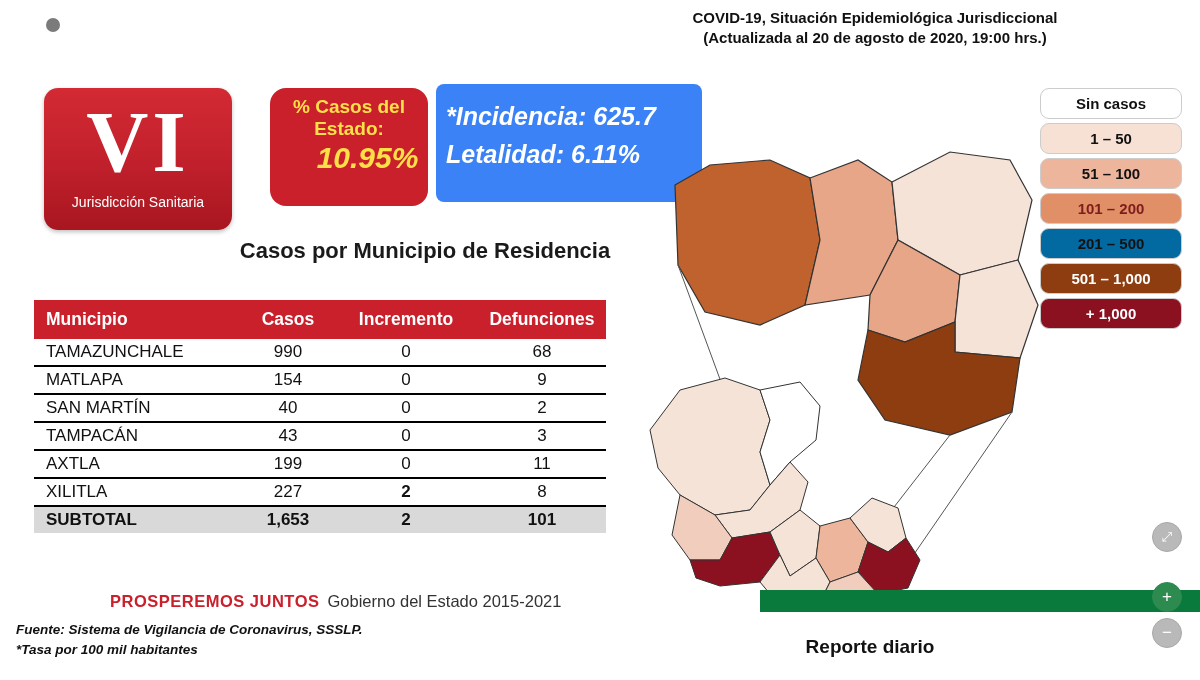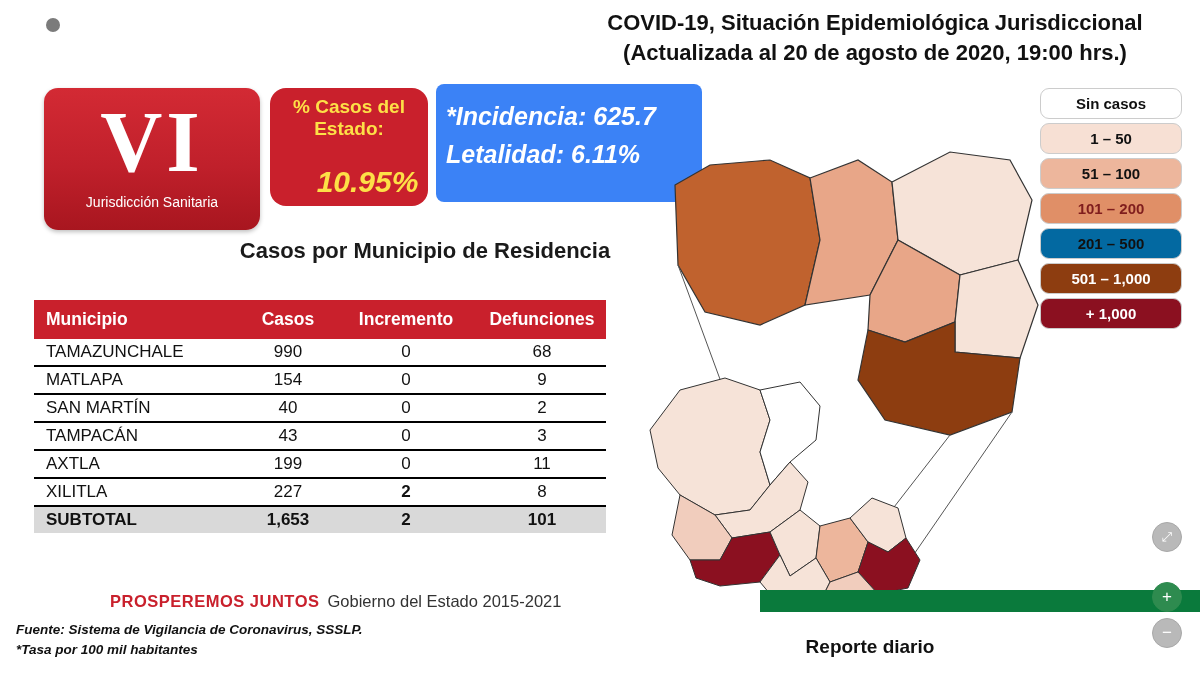--- a/index.html
+++ b/index.html
@@ -48,28 +48,28 @@
   }
   .logo-bg {
     position: absolute; left: 0; top: 0; width: 100%; height: 100%;
     background: #b7b7b7; border-radius: 2px; z-index: -1;
   }
 
   
   .header-title {
     position: absolute; left: 560px; top: 8px; width: 630px;
     text-align: center;
-    font-size: 22px; font-weight: bold; color: #111111;
+    font-size: 15px; font-weight: bold; color: #111111;
     line-height: 1.35;
   }
 
   
   .badge {
     position: absolute; left: 44px; top: 88px;
-    width: 216px; height: 142px;
+    width: 188px; height: 142px;
     background: linear-gradient(180deg, #d32a34 0%, #c0202b 55%, #a8161f 100%);
     border-radius: 14px;
     box-shadow: 0 2px 4px rgba(0,0,0,.25);
     color: #ffffff;
     display: flex; flex-direction: column; align-items: center; justify-content: center;
   }
   .badge-roman {
     font-family: "Liberation Serif", serif;
     font-size: 86px; font-weight: bold; line-height: .9;
     letter-spacing: 4px;
@@ -85,21 +85,21 @@
     width: 158px; height: 118px;
     background: #c9202c; border-radius: 16px;
     color: #fde047; text-align: center;
     padding-top: 8px;
   }
   .stat-pct .lbl {
     font-size: 19px; font-weight: bold; line-height: 1.18;
   }
   .stat-pct .val {
     font-size: 30px; font-weight: bold; font-style: italic;
-    margin-top: 24px;
+    margin-top: 0;
     padding-left: 37px;
   }
   .stat-inc {
     position: absolute; left: 436px; top: 84px;
     width: 266px; height: 118px;
     background: #3b82f6; border-radius: 8px;
     color: #ffffff;
     padding: 14px 0 0 10px;
   }
   .stat-inc .line {

